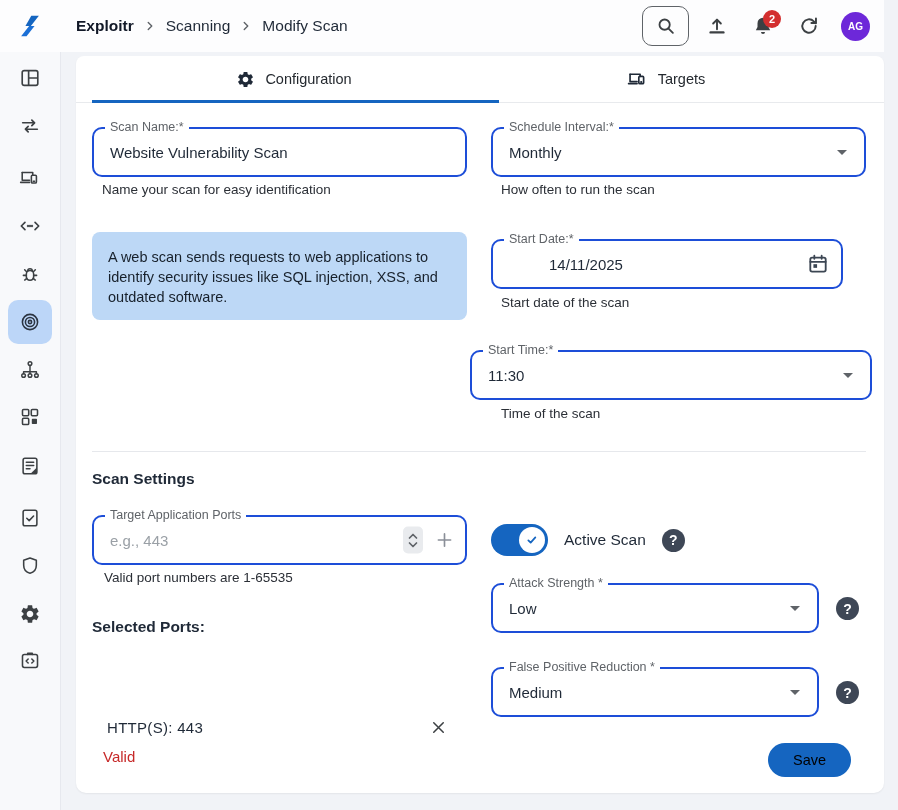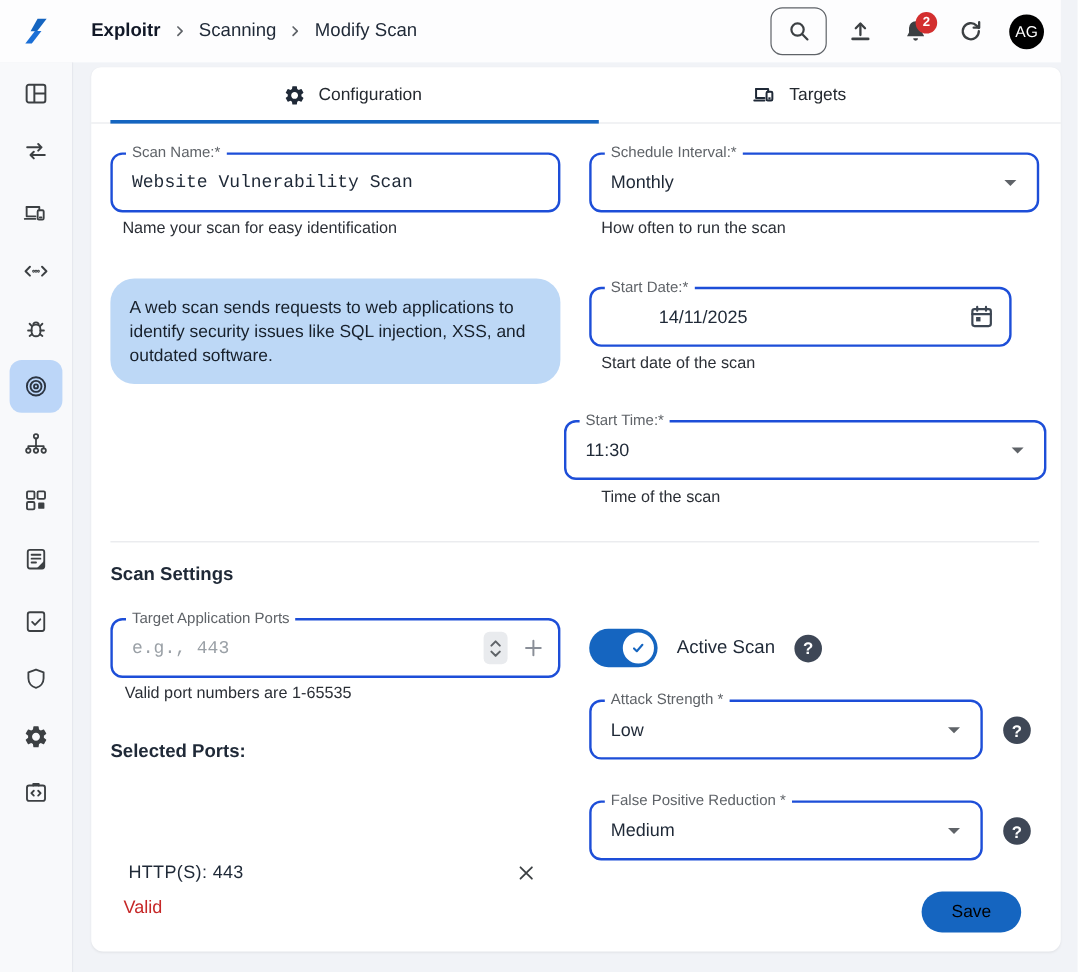--- a/index.html
+++ b/index.html
@@ -37,22 +37,22 @@
   .icon-btn {
     width:36px; height:40px; background:transparent; border:none;
     display:flex; align-items:center; justify-content:center; position:relative; cursor:pointer;
   }
   .badge {
     position:absolute; top:4px; right:0px; min-width:18px; height:18px;
     background:#d32f2f; color:#fff; border-radius:9px; font-size:11px; font-weight:bold;
     display:flex; align-items:center; justify-content:center; padding:0 4px;
   }
   .avatar {
-    width:29px; height:29px; border-radius:50%; background:#000000; color:#fff;
-    font-size:13px; font-weight:normal; display:flex; align-items:center; justify-content:center;
+    width:29px; height:29px; border-radius:50%; background:#6d28d9; color:#fff;
+    font-size:10px; font-weight:bold; display:flex; align-items:center; justify-content:center;
     margin-left:4px; margin-right:8px; cursor:pointer; border:none;
   }
 
   
   .sidebar {
     position:absolute; left:0; top:52px; bottom:0; width:61px;
     background:#f8f9fb; border-right:1px solid #e6e8ee;
   }
   .side-item {
     position:absolute; left:8px; width:44px; height:44px; border-radius:10px;
@@ -78,30 +78,30 @@
   .field {
     position:absolute; height:50px; border:2px solid #1d4ed8; border-radius:10px;
     background:#fff; display:flex; align-items:center;
   }
   .field .flabel {
     position:absolute; top:-9px; left:11px; background:#fff; padding:0 5px;
     font-size:12.5px; color:#5f6368; white-space:nowrap;
   }
   .field .fvalue { padding-left:16px; font-size:15px; color:#1f2937; }
   .field input {
-    border:none; outline:none; background:transparent; font-family:Liberation Mono, monospace;
+    border:none; outline:none; background:transparent; font-family:Liberation Sans, sans-serif;
     font-size:15px; color:#1f2937; padding-left:16px; width:60%;
   }
   .field input::placeholder { color:#9aa0a6; }
   .caret { position:absolute; right:10px; top:50%; transform:translateY(-50%); cursor:pointer; }
   .helper { position:absolute; font-size:13.5px; color:#2b2f36; }
 
   .infobox {
     position:absolute; left:16px; top:176px; width:375px; height:88px;
-    background:#bdd8f6; border-radius:20px; padding:15px 16px;
+    background:#bdd8f6; border-radius:8px; padding:15px 16px;
     font-size:14.5px; line-height:20px; color:#17202b;
   }
 
   .divider { position:absolute; left:16px; top:395px; width:774px; height:1px; background:#e6e8ec; }
   .section-title { position:absolute; font-size:15.5px; font-weight:bold; color:#1f2937; }
 
   .stepper {
     position:absolute; right:42px; top:50%; transform:translateY(-50%);
     width:20px; height:27px; background:#e9ebee; border-radius:5px;
     display:flex; align-items:center; justify-content:center; cursor:pointer;

